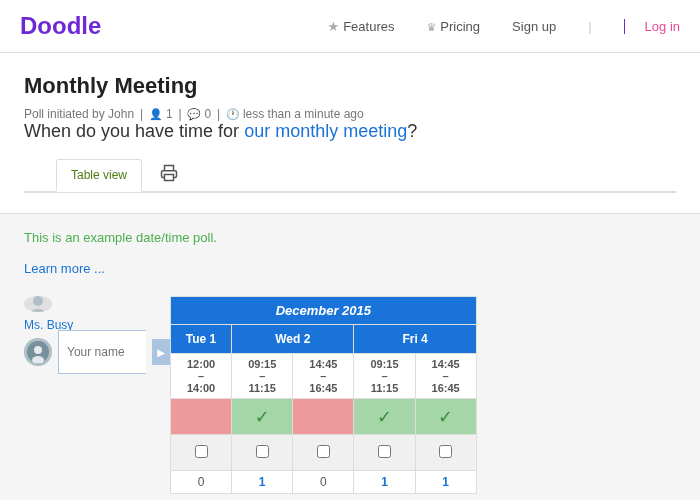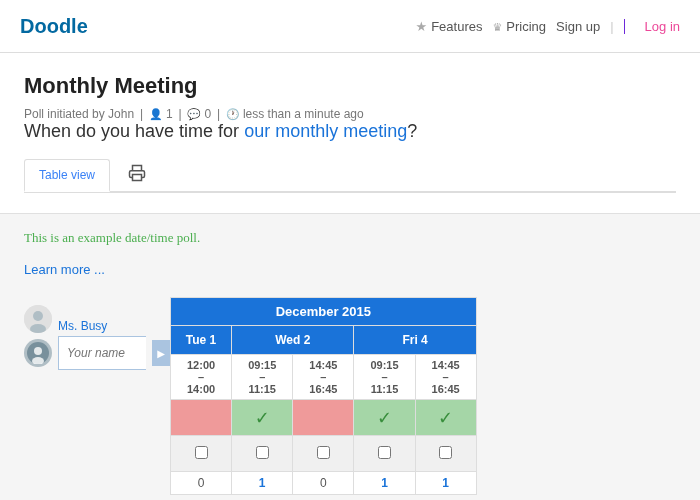--- a/index.html
+++ b/index.html
@@ -1,60 +1,60 @@
 <!DOCTYPE html>
 <html><head>
   <meta charset="utf-8">
   <style>
     * { box-sizing: border-box; margin: 0; padding: 0; }
     body { font-family: Arial, Helvetica, sans-serif; font-size: 13px; background: #f5f5f5; color: #333; width: 700px; min-height: 500px; }
 
     
     .header { background: #fff; border-bottom: 1px solid #ddd; padding: 0 20px; display: flex; align-items: center; height: 53px; }
-    .logo { color: #0369a1; font-size: 20px; font-weight: bold; margin-right: auto; }
-    .nav { display: flex; align-items: flex-start; gap: 10px; }
+    .logo { color: #6d28d9; font-size: 24px; font-weight: bold; margin-right: auto; }
+    .nav { display: flex; align-items: flex-start; gap: 32px; }
     .nav-item { color: #555; font-size: 13px; cursor: pointer; display: flex; align-items: center; gap: 4px; }
     .nav-divider { color: #ccc; }
     .nav-signup { color: #555; }
     .nav-login { color: #ec4899; border-left: 1px solid #6d28d9; padding-left: 20px; }
 
     
     .main { background: #fff; margin: 0; padding: 20px 24px; border-bottom: 1px solid #e0e0e0; }
     .poll-title { font-size: 22px; font-weight: bold; color: #222; margin-bottom: 8px; }
     .poll-meta { color: #777; font-size: 12px; display: flex; align-items: center; gap: 6px; margin-bottom: 0; }
     .poll-meta span { display: flex; align-items: center; gap: 3px; }
     .poll-question { font-size: 18px; color: #333; margin-bottom: 16px; }
     .poll-question .highlight { color: #1a73d9; }
 
     
     .tabs { display: flex; align-items: center; gap: 8px; border-bottom: 2px solid #ddd; margin: 0 0 0; padding: 0; }
-    .tab { padding: 8px 14px; font-size: 12px; cursor: pointer; border: 1px solid #ddd; border-bottom: none; background: #fff; border-radius: 3px 3px 0 0; color: #3b82f6; }
+    .tab { padding: 8px 14px; font-size: 12px; cursor: pointer; border: 1px solid #ddd; border-bottom: none; background: #fff; border-radius: 3px 3px 0 0; color: #4d7c0f; margin-left: 32px; }
     .tab.active { background: #fff; border-bottom: 2px solid #fff; margin-bottom: -2px; font-weight: normal; }
     .print-icon { padding: 6px 10px; cursor: pointer; color: #555; }
 
     
     .content { background: #f5f5f5; padding: 16px 24px 20px; }
-    .example-text { color: #4caf50; font-size: 13px; margin-bottom: 6px; font-family: Liberation Serif, serif; }
+    .example-text { color: #4caf50; font-size: 13px; margin-bottom: 6px; }
     .learn-more { color: #1a73d9; font-size: 13px; cursor: pointer; margin-bottom: 20px; margin-top: 16px; }
 
     
     .table-wrap { display: flex; align-items: flex-start; gap: 0; }
     .label-col { min-width: 120px; padding-top: 0; }
     .participant-label { font-size: 12px; color: #555; padding: 6px 0; margin-top: 82px; }
-    .participant-row-label { display: flex; align-items: flex-end; gap: 6px; height: 36px; }
+    .participant-row-label { display: flex; align-items: flex-start; gap: 6px; height: 36px; flex-direction: column; }
     .participant-row-label .avatar { width: 28px; height: 28px; border-radius: 50%; background: #e0e0e0; display: flex; align-items: center; justify-content: center; overflow: hidden; }
     .participant-row-label .name { color: #1a73d9; font-size: 12px; }
     .input-row-label { display: flex; align-items: center; gap: 6px; height: 36px; margin-top: 2px; }
     .input-row-label .avatar-input { width: 28px; height: 28px; border-radius: 50%; background: #b0bec5; display: flex; align-items: center; justify-content: center; color: #fff; font-size: 14px; }
-    .name-input { border: 1px solid #aac4e0; border-right: none; padding: 4px 8px; font-size: 12px; color: #aaa; width: 88px; height: 34px; background: #fff; font-style: italic; }
+    .name-input { border: 1px solid #aac4e0; border-right: none; padding: 4px 8px; font-size: 12px; color: #aaa; width: 88px; height: 44px; background: #fff; }
     .name-input-arrow { width: 18px; height: 26px; background: #aac4e0; display: flex; align-items: center; justify-content: center; color: #fff; font-size: 10px; cursor: pointer; }
 
     .poll-table { border-collapse: collapse; }
     .poll-table th, .poll-table td { border: 1px solid #ddd; text-align: center; }
-    .month-header { background: #1a73d9; color: #fff; font-size: 13px; font-weight: bold; padding: 6px 10px; text-align: left; }
+    .month-header { background: #1a73d9; color: #fff; font-size: 13px; font-weight: bold; padding: 6px 10px; text-align: left; font-style: italic; }
     .day-header { background: #1a73d9; color: #fff; font-size: 12px; padding: 7px 8px; min-width: 52px; }
     .time-header { background: #fff; font-size: 11px; color: #555; padding: 4px 16px; border-top: 1px solid #ddd; margin-left: 42px; }
     .cell-available { background: #ef9a9a; width: 52px; height: 36px; }
     .cell-check { background: #a5d6a7; width: 52px; height: 36px; }
     .cell-check-mark { color: #388e3c; font-size: 18px; }
     .cell-checkbox { width: 52px; height: 36px; background: #f0f0f0; }
     .cell-count { font-size: 12px; color: #555; padding: 4px; background: #fff; }
     .count-bold { font-weight: bold; color: #1a73d9; }
 
     

